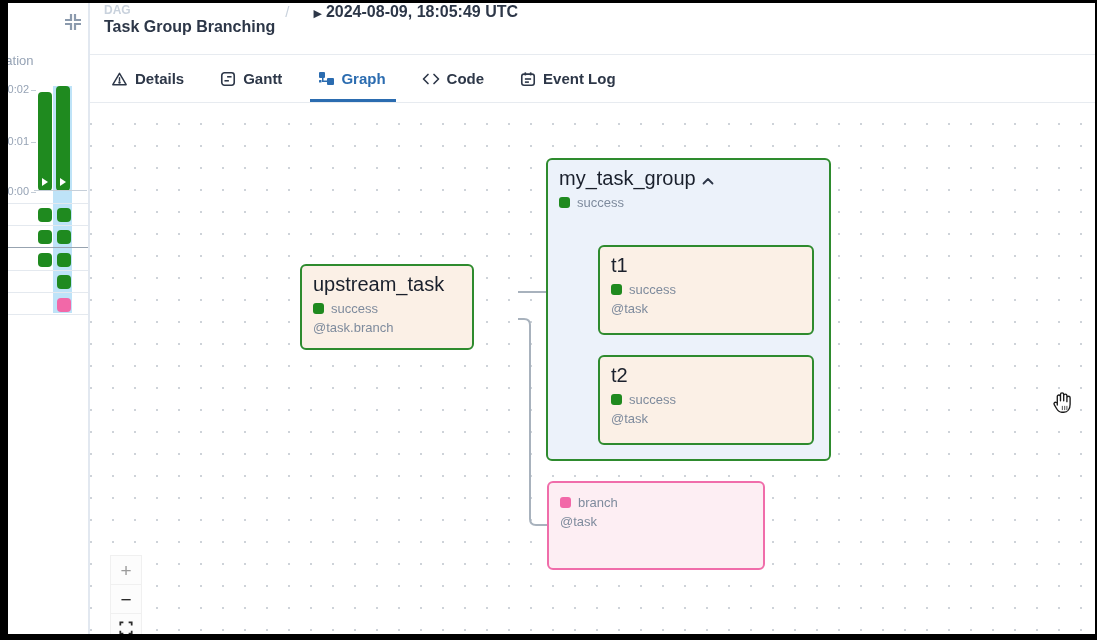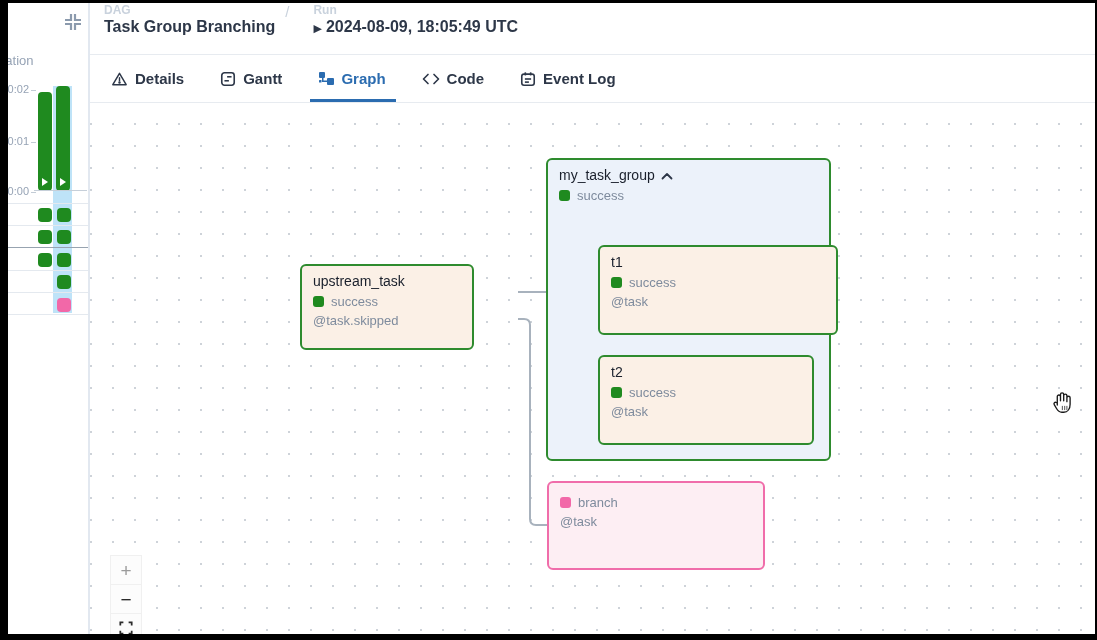--- a/index.html
+++ b/index.html
@@ -44,21 +44,21 @@
   
   .canvas { position:relative; flex:1; background:#fff;
     background-image:radial-gradient(circle,#ced3d9 1.1px,transparent 1.3px);
     background-size:22px 22px; background-position:12px 10px; overflow:hidden; }
   .edges { position:absolute; left:0; top:0; pointer-events:none; }
 
   .node { position:absolute; border-radius:6px; padding:7px 11px; cursor:pointer; }
   .node.task { background:#fbf0e6; border:2px solid #2e8b2e; }
   .node.skipped-node { background:#fdeef3; border:2px solid #f06daa; }
   .node.group { background:#ecf2fa; border:2px solid #2e8b2e; }
-  .node-title { font-size:14px; color:#1a202c; display:flex; align-items:center; gap:6px; }
+  .node-title { font-size:20px; color:#1a202c; display:flex; align-items:center; gap:6px; }
   .status-row { display:flex; align-items:center; gap:7px; margin-top:5px; }
   .status-dot { width:11px; height:11px; border-radius:3px; flex:0 0 11px; }
   .status-dot.g { background:#1f8a1f; }
   .status-dot.p { background:#f268a8; }
   .status-text, .decorator { font-size:13px; color:#7e8b9d; }
   .decorator { margin-top:4px; }
 
   .zoom-ctl { position:absolute; left:20px; top:452px; width:32px; display:flex; flex-direction:column; }
   .zbtn { width:32px; height:29px; background:#fcfcfc; border:1px solid #f0f0f0; border-bottom:none; font-size:19px; line-height:1; cursor:pointer; display:flex; align-items:center; justify-content:center; font-family:inherit; }
   .zbtn.plus { color:#9b9b9b; }
@@ -122,21 +122,20 @@
 
   <div class="main">
 
     <header class="hdr">
       <div class="crumb">
         <span class="crumb-label">DAG</span>
         <span class="crumb-value">Task Group Branching</span>
       </div>
       <span class="crumb-sep">/</span>
       <div class="crumb run-col">
-        <span class="crumb-label">Run</span>
         <span class="crumb-value">
           <span class="play-glyph">▶</span><span>2024-08-09, 18:05:49 UTC</span>
         </span>
       </div>
     </header>
 
     <nav class="tabs">
       <button class="tab">
         <span>
           <svg width="17" height="16" viewBox="0 0 24 24" fill="none" stroke="#2d3748" stroke-width="2.2" stroke-linejoin="round">
@@ -201,38 +200,38 @@
         </g>
         <circle cx="478" cy="189" r="5.5" fill="#9fa9b5"></circle>
       </svg>
 
       <div class="node task" style="left:210px; top:161px; width:174px; height:86px;">
         <div class="node-title">upstream_task</div>
         <div class="status-row">
           <span class="status-dot g"></span>
           <span class="status-text">success</span>
         </div>
-        <div class="decorator">@task.skipped</div>
+        <div class="decorator">@task.branch</div>
       </div>
 
       <div class="node group" style="left:456px; top:55px; width:285px; height:303px;">
         <div class="node-title">
           <span>my_task_group</span>
           <span>
             <svg width="12" height="8" viewBox="0 0 12 8" fill="none" stroke="#2d3748" stroke-width="1.8" stroke-linecap="round" stroke-linejoin="round">
                 <path d="M1.5 6.5 L6 2 L10.5 6.5"></path>
               </svg>
           </span>
         </div>
         <div class="status-row">
           <span class="status-dot g"></span>
           <span class="status-text">success</span>
         </div>
 
-        <div class="node task" style="left:50px; top:85px; width:240px; height:90px;">
+        <div class="node task" style="left:50px; top:85px; width:216px; height:90px;">
           <div class="node-title">t1</div>
           <div class="status-row">
             <span class="status-dot g"></span>
             <span class="status-text">success</span>
           </div>
           <div class="decorator">@task</div>
         </div>
 
         <div class="node task" style="left:50px; top:195px; width:216px; height:90px;">
           <div class="node-title">t2</div>

